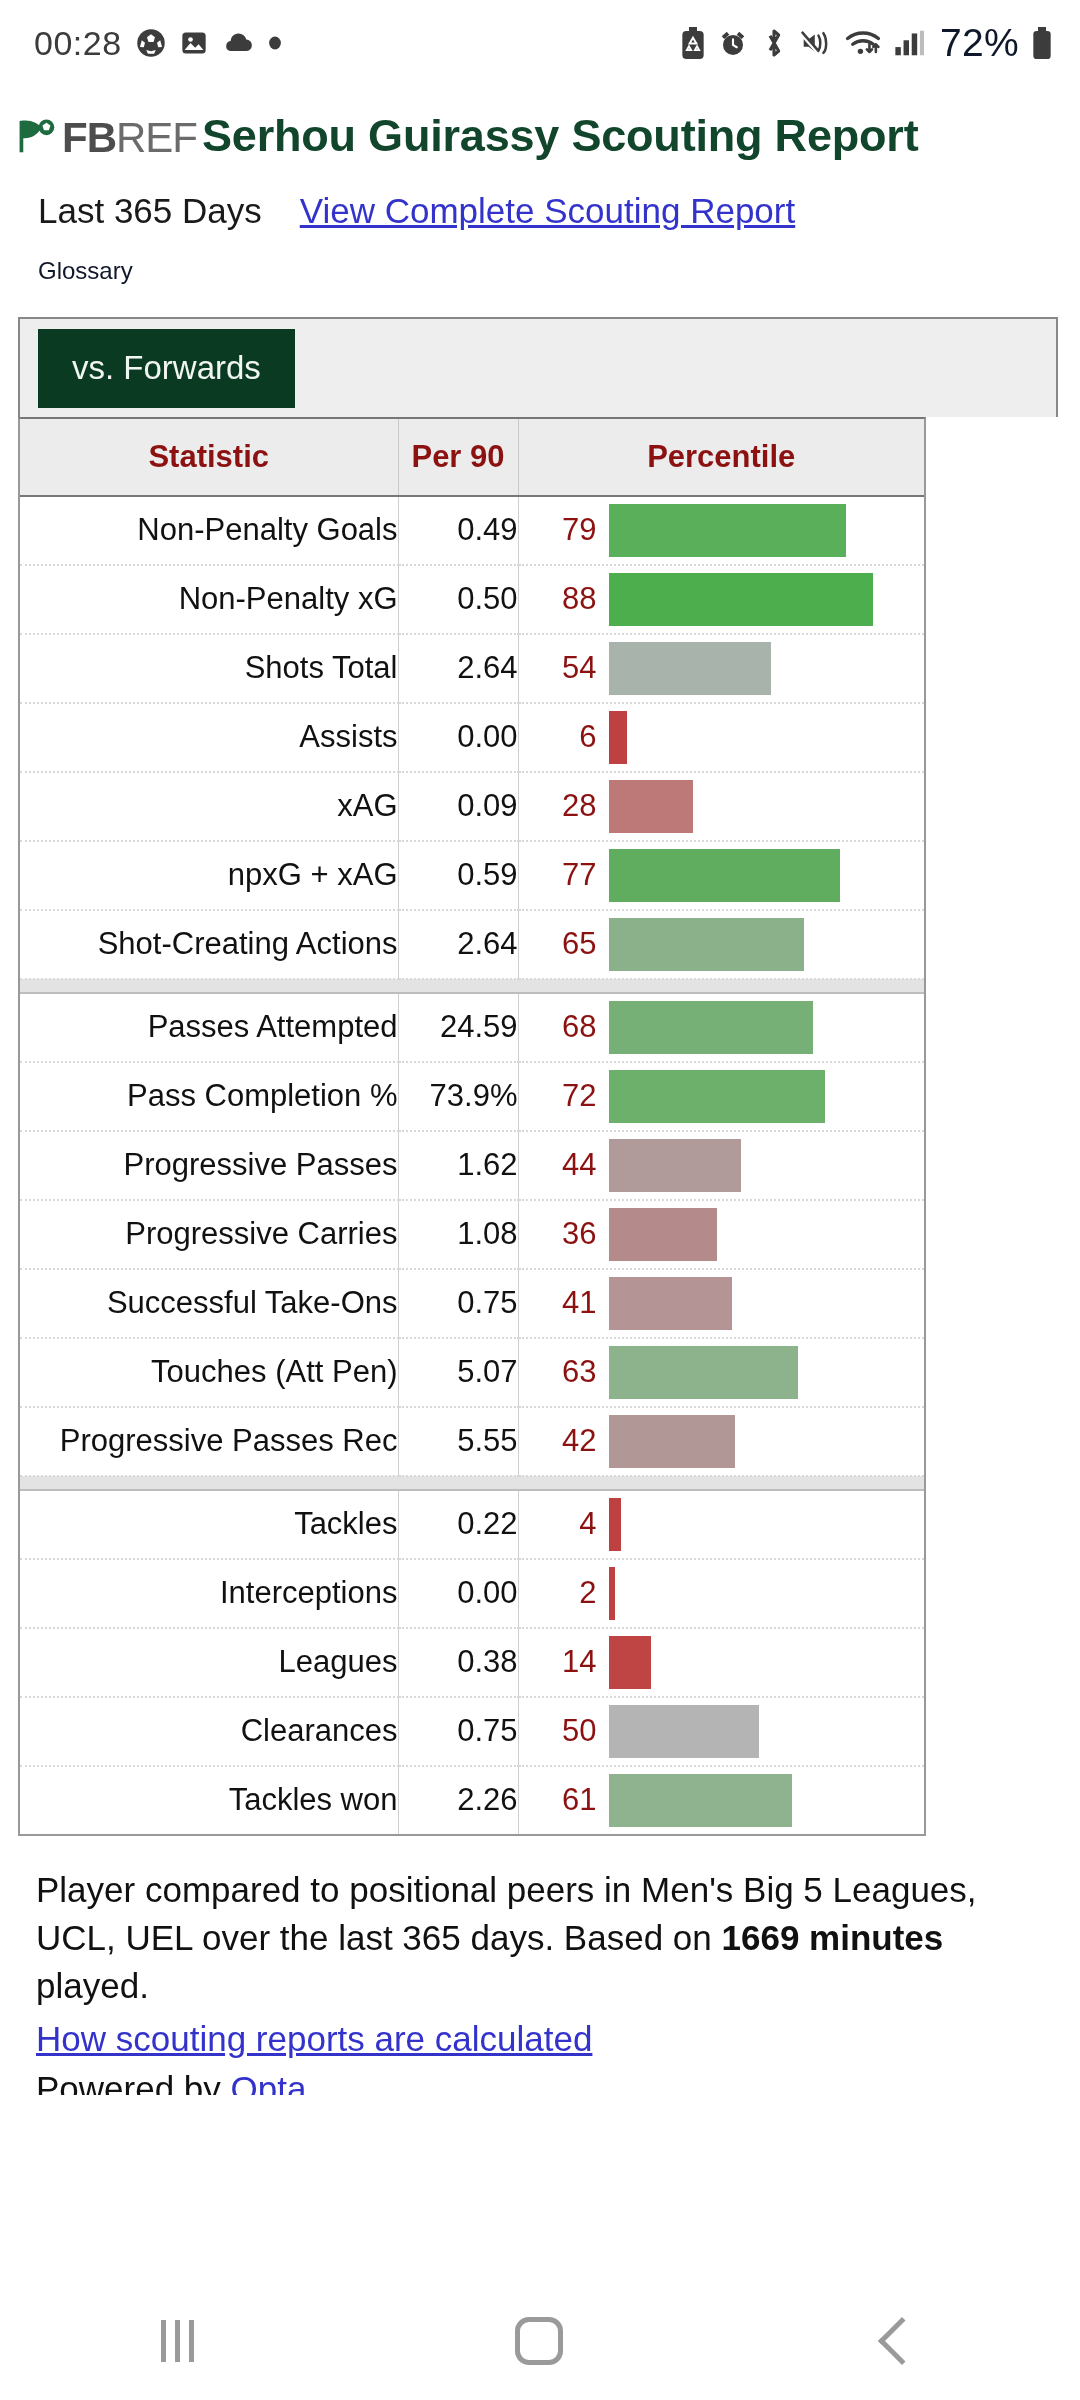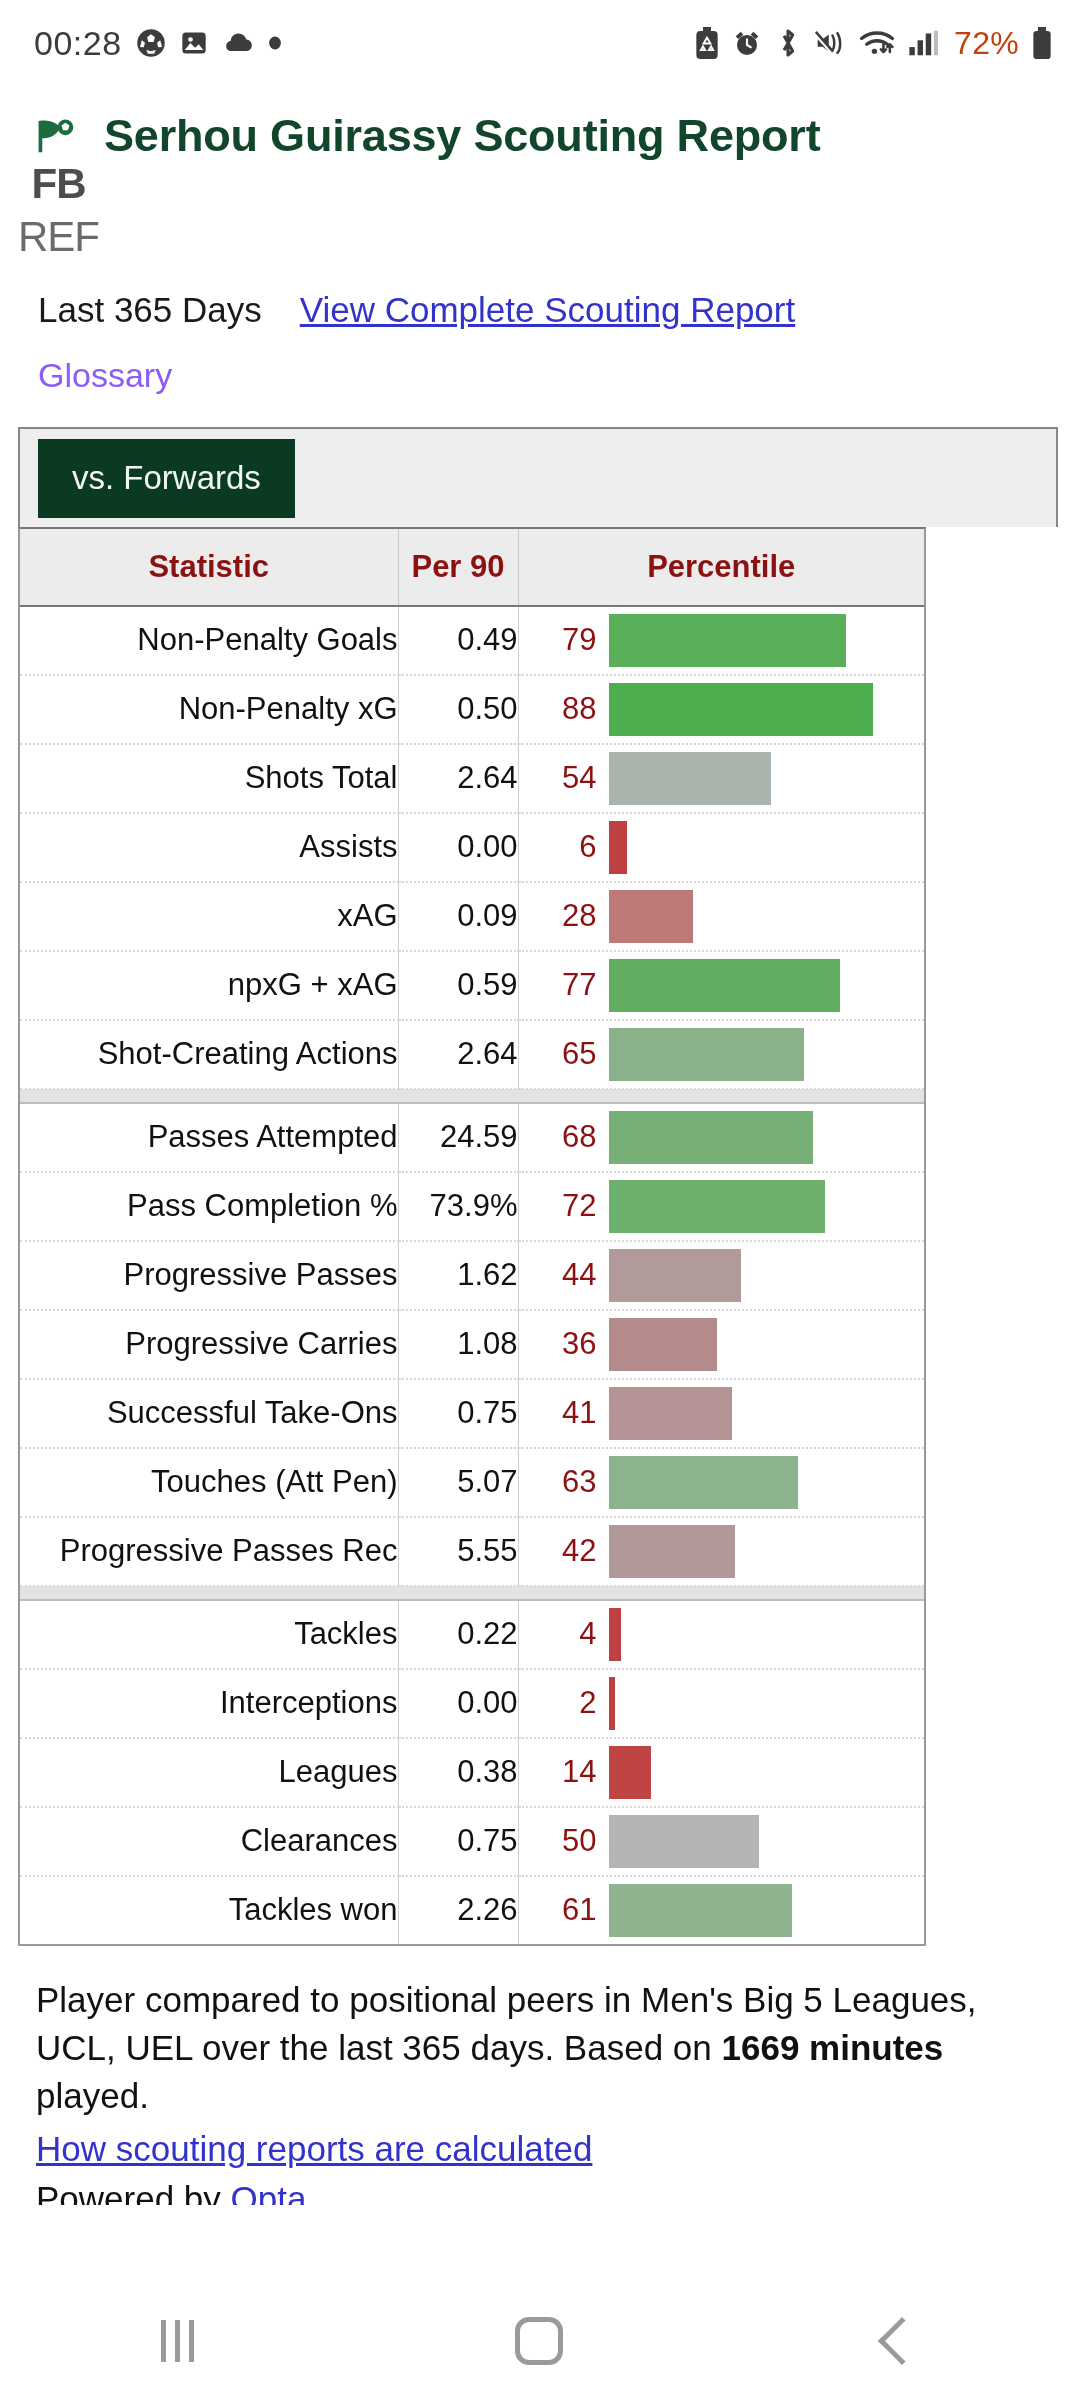--- a/index.html
+++ b/index.html
@@ -17,49 +17,49 @@
     display: flex;
     align-items: center;
     padding: 0 28px 0 34px;
     color: #3c3c3c;
     gap: 28px;
   }
   .sb-left { display: flex; align-items: center; gap: 14px; }
   .sb-time { font-size: 34px; letter-spacing: 0.5px; color: #3c3c3c; }
   .sb-right { margin-left: auto; display: flex; align-items: center; gap: 13px; }
   .sb-icon { display: inline-flex; align-items: center; justify-content: center; }
-  .sb-pct { font-size: 32px; color: #c2410c; margin-left: 3px; letter-spacing: 0.3px;}
+  .sb-pct { font-size: 39px; color: #0f172a; margin-left: 3px; letter-spacing: 0.3px;}
 
   
   .content { padding: 0 18px; }
 
   .title-row {
     margin-top: 22px;
     font-size: 45px;
     font-weight: bold;
     color: #11462c;
     line-height: 1.26;
     letter-spacing: -0.2px;
   }
-  .logo-wrap { display: inline-flex; align-items: center; vertical-align: -7px; margin-right: 5px; flex-direction: column;}
+  .logo-wrap { display: inline-flex; align-items: center; vertical-align: -7px; margin-right: 5px;}
   .logo-fb { font-size: 42px; font-weight: bold; color: #4d4d4d; letter-spacing: -1px;}
   .logo-ref { font-size: 42px; font-weight: normal; color: #6b6b6b; letter-spacing: -1px;}
 
   .meta-row {
     margin-top: 26px;
     font-size: 35px;
     color: #1a1a1a;
     display: flex;
     align-items: baseline;
     gap: 38px;
     padding-left: 20px;
   }
   .link-blue { color: #3333cc; text-decoration: underline; }
   .glossary-row { margin-top: 26px; padding-left: 20px; }
-  .link-red { color: #8b5cf6; font-size: 34px; text-decoration: none; }
+  .link-red { color: #0f172a; font-size: 24px; text-decoration: none; }
 
   
   .panel {
     margin-top: 32px;
     border: 2px solid #888888;
     border-bottom: none;
     background: #eeeeee;
     width: 1040px;
   }
   .tabstrip { padding: 10px 0 0 18px; height: 98px; }

